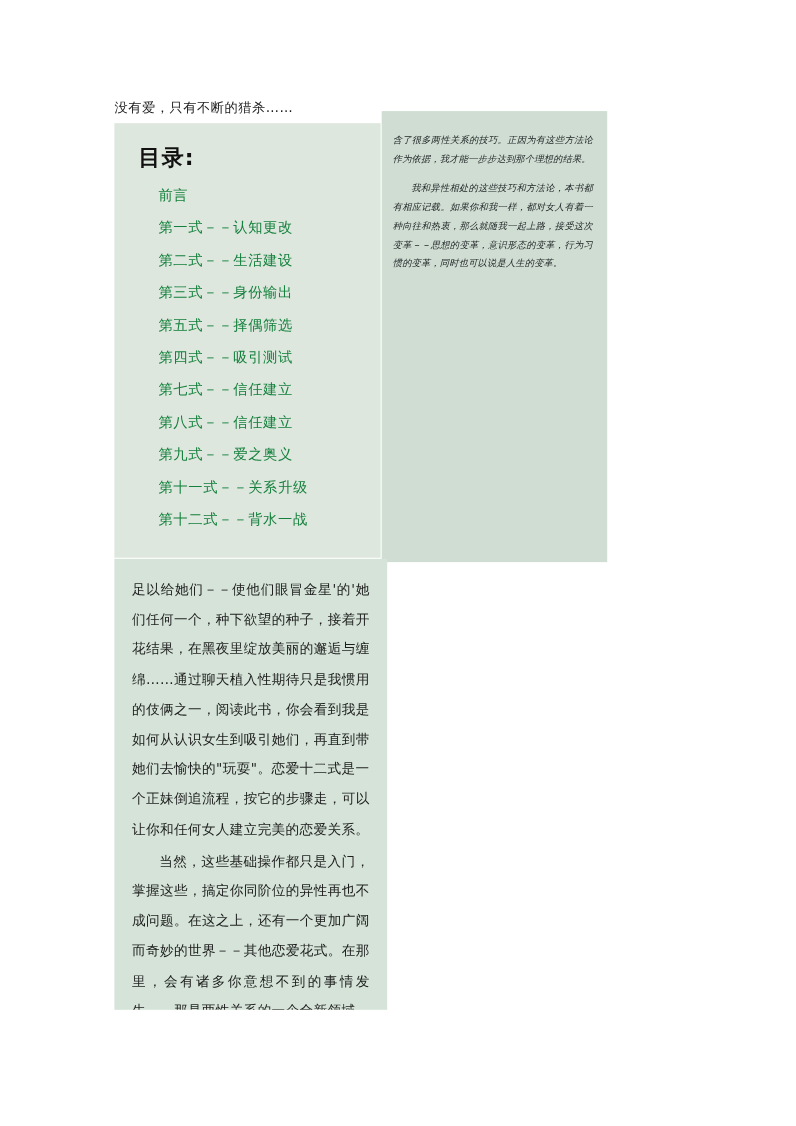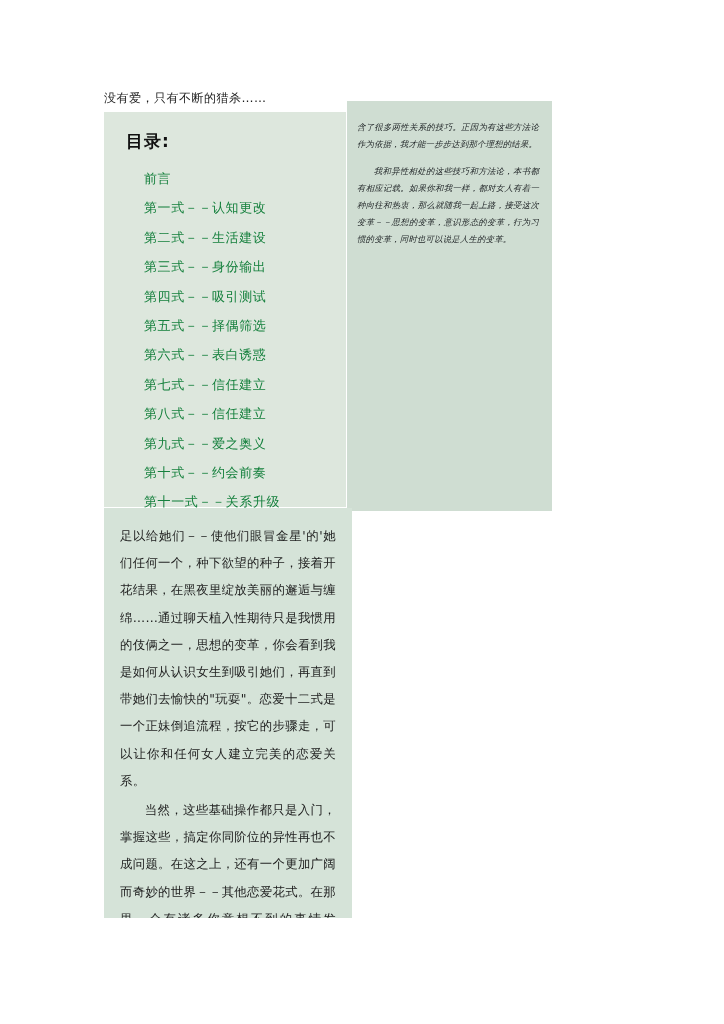--- a/index.html
+++ b/index.html
@@ -40,21 +40,21 @@
     left: 104px;
     top: 112px;
     width: 242px;
     height: 395px;
     background: #dde7dd;
   }
   .toc-title {
     position: absolute;
     left: 22px;
     top: 18px;
-    font-size: 17px;
+    font-size: 20px;
     font-weight: bold;
     color: #111;
     letter-spacing: 1px;
   }
   .toc-list {
     position: absolute;
     left: 40px;
     top: 52px;
     right: 10px;
     margin: 0;
@@ -135,41 +135,39 @@
 
   <div class="top-line">没有爱，只有不断的猎杀……</div>
 
   <div class="toc-panel">
     <div class="toc-title">目录:</div>
     <ul class="toc-list">
       <li>前言</li>
       <li>第一式－－认知更改</li>
       <li>第二式－－生活建设</li>
       <li>第三式－－身份输出</li>
+      <li>第五式－－择偶筛选</li>
       <li>第四式－－吸引测试</li>
-      <li>第五式－－择偶筛选</li>
-      <li>第六式－－表白诱惑</li>
       <li>第七式－－信任建立</li>
       <li>第八式－－信任建立</li>
       <li>第九式－－爱之奥义</li>
-      <li>第十式－－约会前奏</li>
       <li>第十一式－－关系升级</li>
       <li>第十二式－－背水一战</li>
     </ul>
   </div>
 
   <div class="right-panel">
     <div class="col-text">
       <p class="first">含了很多两性关系的技巧。正因为有这些方法论作为依据，我才能一步步达到那个理想的结果。</p>
       <p>我和异性相处的这些技巧和方法论，本书都有相应记载。如果你和我一样，都对女人有着一种向往和热衷，那么就随我一起上路，接受这次变革－－思想的变革，意识形态的变革，行为习惯的变革，同时也可以说是人生的变革。</p>
     </div>
 
   </div>
 
   <div class="bottom-panel">
     <div class="body-text">
-      <p class="noindent">足以给她们－－使他们眼冒金星'的'她们任何一个，种下欲望的种子，接着开花结果，在黑夜里绽放美丽的邂逅与缠绵……通过聊天植入性期待只是我惯用的伎俩之一，思想的变革，你会看到我是如何从认识女生到吸引她们，再直到带她们去愉快的"玩耍"。恋爱十二式是一个正妹倒追流程，按它的步骤走，可以让你和任何女人建立完美的恋爱关系。</p>
+      <p class="noindent">足以给她们－－使他们眼冒金星'的'她们任何一个，种下欲望的种子，接着开花结果，在黑夜里绽放美丽的邂逅与缠绵……通过聊天植入性期待只是我惯用的伎俩之一，阅读此书，你会看到我是如何从认识女生到吸引她们，再直到带她们去愉快的"玩耍"。恋爱十二式是一个正妹倒追流程，按它的步骤走，可以让你和任何女人建立完美的恋爱关系。</p>
       <p>当然，这些基础操作都只是入门，掌握这些，搞定你同阶位的异性再也不成问题。在这之上，还有一个更加广阔而奇妙的世界－－其他恋爱花式。在那里，会有诸多你意想不到的事情发生……那是两性关系的一个全新领域。</p>
 
     </div>
   </div>
 
 </div>
 
 </body></html>

